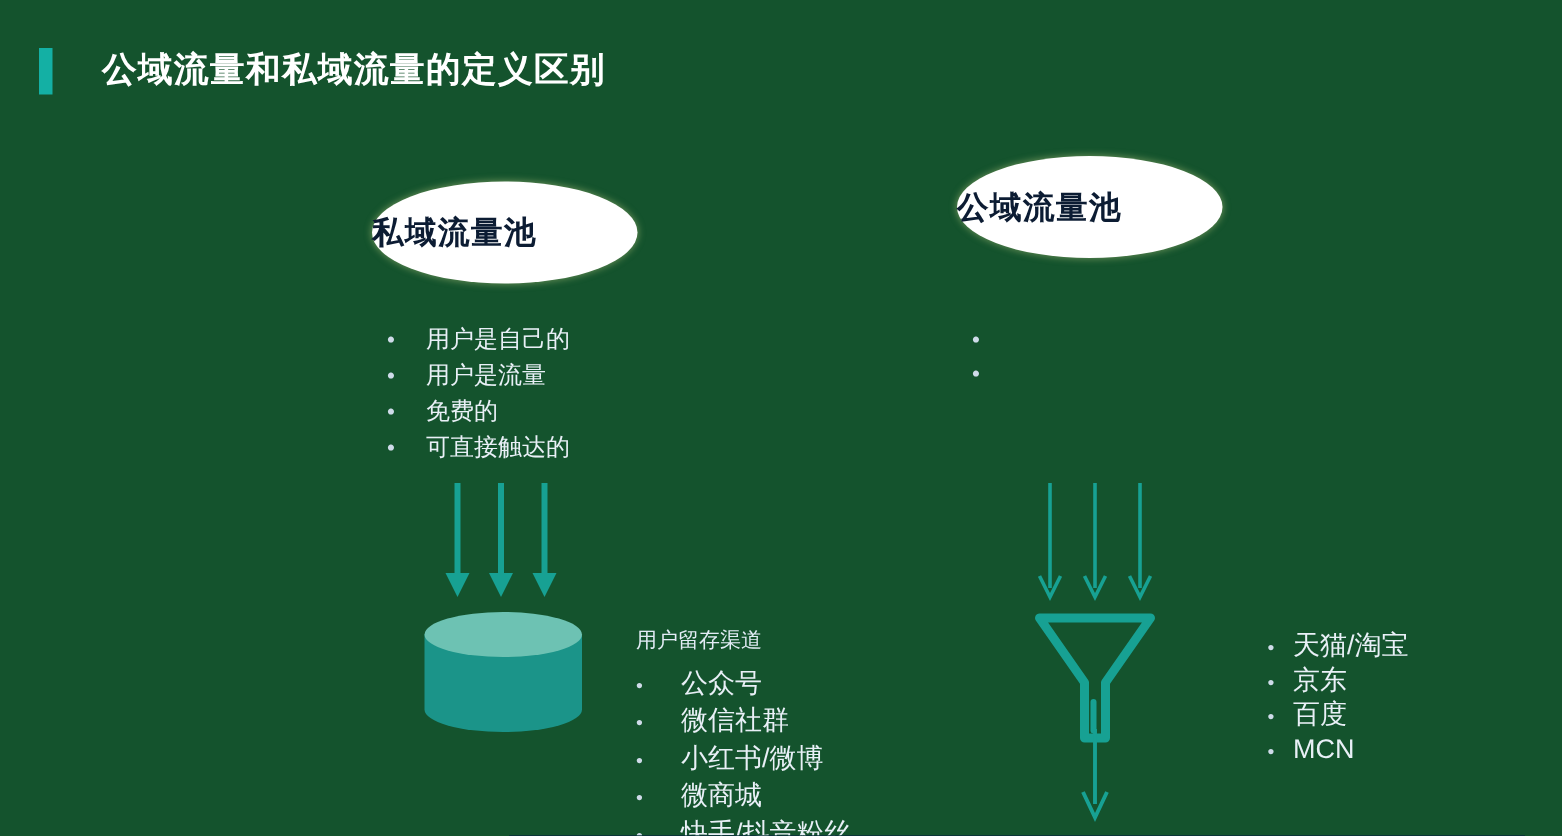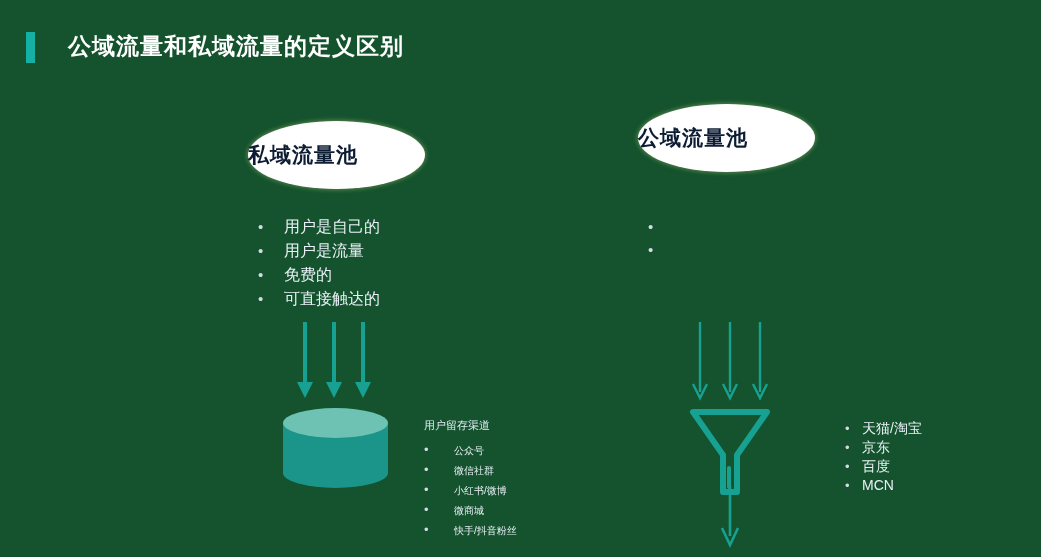--- a/index.html
+++ b/index.html
@@ -80,33 +80,33 @@
   #private-features { left: 258px; top: 219px; }
   #private-features .bullet-row { margin-bottom: 8px; }
   #private-features .bullet-text { font-size: 16px; text-align: right; }
 
   #public-features { left: 648px; top: 219px; }
   #public-features .bullet-row { margin-bottom: 8px; }
   #public-features .bullet-text { font-size: 16px; }
 
   #retention-block { left: 424px; top: 418px; }
   #retention-block .block-title {
-    font-size: 11px;
+    font-size: 14px;
     color: #e3ecf6;
     margin-bottom: 10px;
     white-space: nowrap;
   }
   #retention-block .bullet-row { margin-bottom: 7px; }
   #retention-block .bullet-dot { width: 30px; flex: 0 0 30px; font-size: 13px; }
-  #retention-block .bullet-text { font-size: 10px; }
+  #retention-block .bullet-text { font-size: 18px; }
 
   #public-channels { left: 845px; top: 421px; }
   #public-channels .bullet-row { margin-bottom: 5px; }
   #public-channels .bullet-dot { width: 17px; flex: 0 0 17px; font-size: 13px; }
-  #public-channels .bullet-text { font-size: 14px; }
+  #public-channels .bullet-text { font-size: 18px; }
 
   
   #art {
     position: absolute;
     left: 0;
     top: 0;
     width: 1041px;
     height: 557px;
     pointer-events: none;
   }

